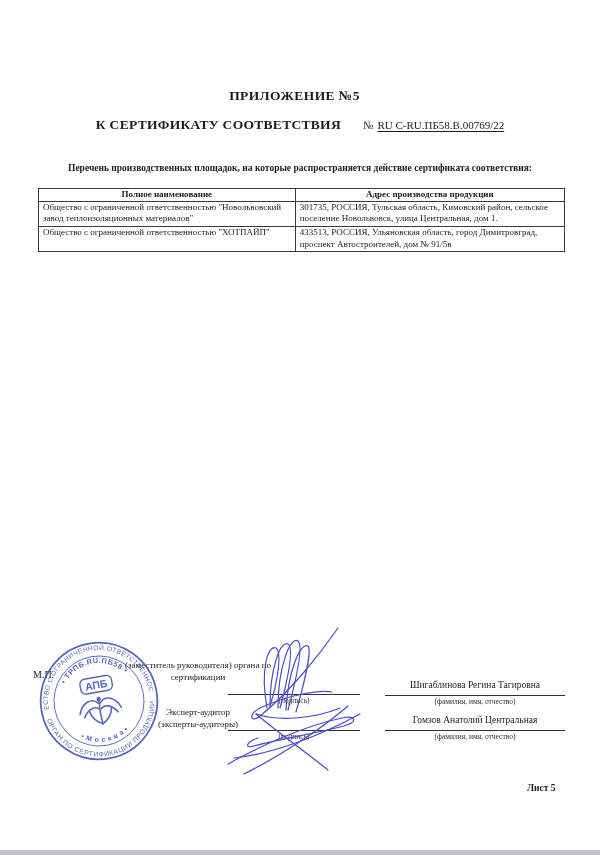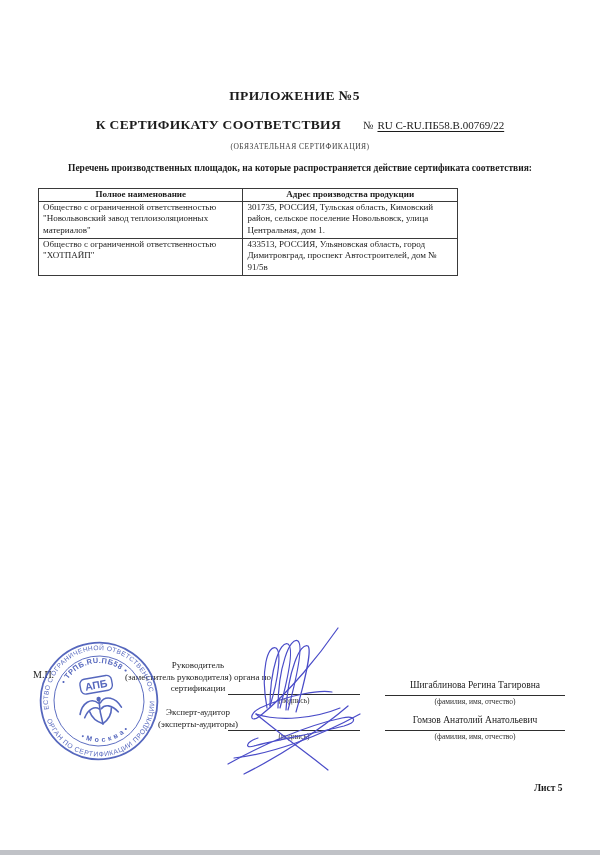--- a/index.html
+++ b/index.html
@@ -12,55 +12,54 @@
   .certline{position:absolute;top:117px;left:0;width:600px;display:flex;
     justify-content:center;align-items:baseline;gap:22px;}
   .certlabel{font-weight:bold;font-size:13.5px;letter-spacing:.3px;}
   .certnum{font-size:11px;white-space:nowrap;}
   .certnum .no{margin-right:4px;}
   .certnum .val{text-decoration:underline;text-underline-offset:2px;}
   .certtype{position:absolute;top:142px;left:0;width:600px;text-align:center;
     font-size:7.5px;letter-spacing:.5px;color:#3c3c3c;}
   .intro{position:absolute;top:163px;left:40px;width:520px;text-align:center;
     font-weight:bold;font-size:9.5px;line-height:1.25;}
-  table.sites{position:absolute;top:188px;left:38px;width:420px;
+  table.sites{position:absolute;top:188px;left:38px;width:527px;
     border-collapse:collapse;font-size:9px;line-height:1.3;table-layout:fixed;}
   table.sites th,table.sites td{border:1px solid #3a3a3a;vertical-align:top;}
   table.sites th{font-weight:bold;text-align:center;padding:0 2px;}
   table.sites td{padding:0 4px 1px 4px;text-align:left;}
   .mp{position:absolute;left:33px;top:669px;font-size:10px;}
   .role{position:absolute;text-align:center;font-size:9px;line-height:11.5px;width:188px;left:104px;}
   .role1{top:660px;}
   .role2{top:707px;}
   .sigline{position:absolute;left:228px;width:132px;border-top:1px solid #2e2e2e;}
   .sig1{top:694px;}
   .sig2{top:730px;}
   .cap{text-align:center;font-size:7.5px;color:#2e2e2e;padding-top:1px;}
   .nameblock{position:absolute;left:385px;width:180px;text-align:center;}
   .nb1{top:680px;}
   .nb2{top:715px;}
   .nameblock .nm{font-size:9.5px;padding-bottom:5px;border-bottom:1px solid #2e2e2e;}
-  .sheet{position:absolute;left:527px;top:783px;font-size:9.5px;font-weight:bold;margin-left:7px;}
+  .sheet{position:absolute;left:527px;top:783px;font-size:9.5px;font-weight:bold;}
   .scan-edge{position:absolute;left:0;top:850px;width:600px;height:5px;background:#c0c2c7;}
   .stamp-svg{position:absolute;left:36px;top:639px;opacity:.88;}
   .sig-svg{position:absolute;left:220px;top:618px;}
 </style>
 </head>
 <body>
 
 <div class="page">
 
   <div class="title">ПРИЛОЖЕНИЕ №5</div>
 
   <div class="certline">
     <span class="certlabel">К СЕРТИФИКАТУ СООТВЕТСТВИЯ</span>
     <span class="certnum"><span class="no">№</span><span class="val">RU C-RU.ПБ58.В.00769/22</span></span>
   </div>
 
-  <div class="certtype">(ОБЯЗАТЕЛЬНАЯ СЕРТИФИКАЦИЯ)</div>
 
   <div class="intro">Перечень производственных площадок, на которые распространяется действие сертификата соответствия:</div>
 
   <table class="sites">
     <colgroup>
         <col style="width:48.8%">
         <col>
       </colgroup>
     <thead>
       <tr>
@@ -76,42 +75,41 @@
       <tr>
         <td>Общество с ограниченной ответственностью "ХОТПАЙП"</td>
         <td>433513, РОССИЯ, Ульяновская область, город Димитровград, проспект Автостроителей, дом № 91/5в</td>
       </tr>
     </tbody>
   </table>
 
   <div class="mp">М.П.</div>
 
   <div class="role role1">
-    <div>Руководитель</div>
     <div>(заместитель руководителя) органа по</div>
     <div>сертификации</div>
   </div>
   <div class="role role2">
     <div>Эксперт-аудитор</div>
     <div>(эксперты-аудиторы)</div>
   </div>
 
   <div class="sigline sig1">
     <div class="cap">(подпись)</div>
   </div>
   <div class="sigline sig2">
     <div class="cap">(подпись)</div>
   </div>
 
   <div class="nameblock nb1">
     <div class="nm">Шигаблинова Регина Тагировна</div>
     <div class="cap">(фамилия, имя, отчество)</div>
   </div>
   <div class="nameblock nb2">
-    <div class="nm">Гомзов Анатолий Анатольевич</div>
+    <div class="nm">Гомзов Анатолий Центральная</div>
     <div class="cap">(фамилия, имя, отчество)</div>
   </div>
 
   <svg class="stamp-svg" width="126" height="124" viewBox="0 0 124 124">
     <g transform="rotate(-10 62 62)" fill="none" stroke="#3f53b5">
       <circle cx="62" cy="62" r="58.3" stroke-width="1.8"></circle>
       <circle cx="62" cy="62" r="45" stroke-width="0.9"></circle>
       <defs>
         <path id="arcOuterTop" d="M 11 62 A 51 51 0 0 1 113 62"></path>
         <path id="arcOuterBottom" d="M 6.5 62 A 55.5 55.5 0 0 0 117.5 62"></path>

